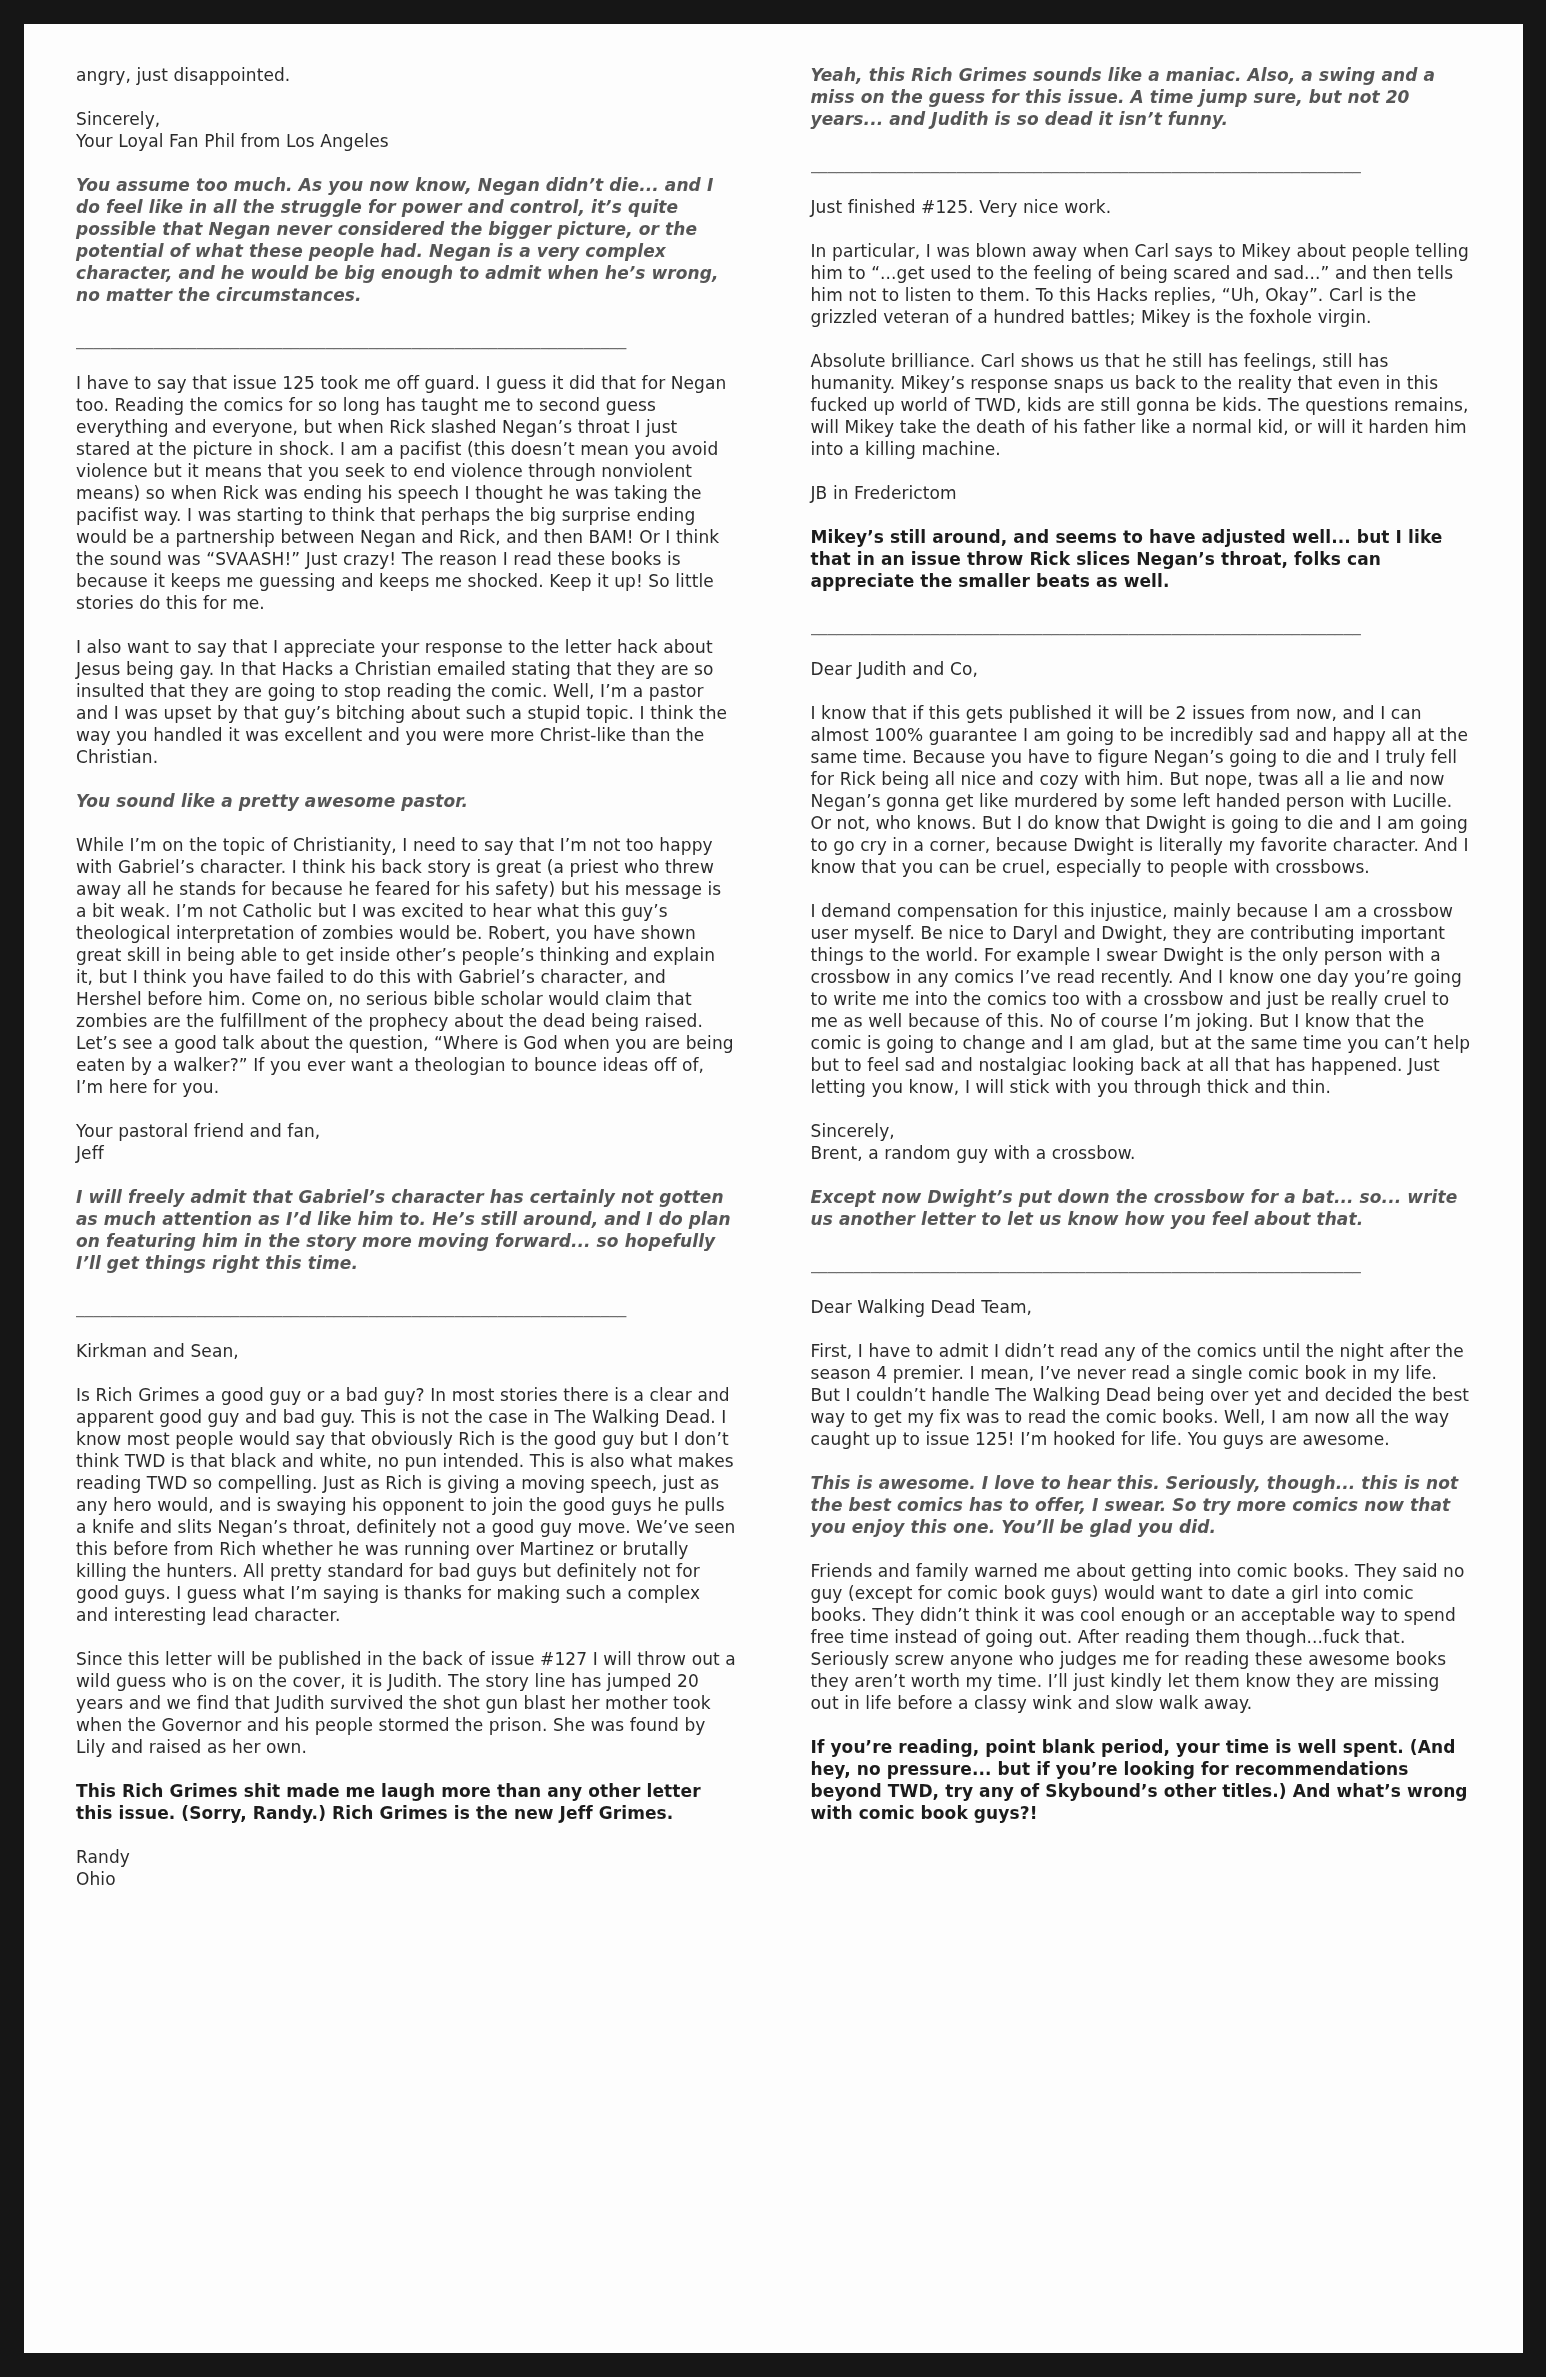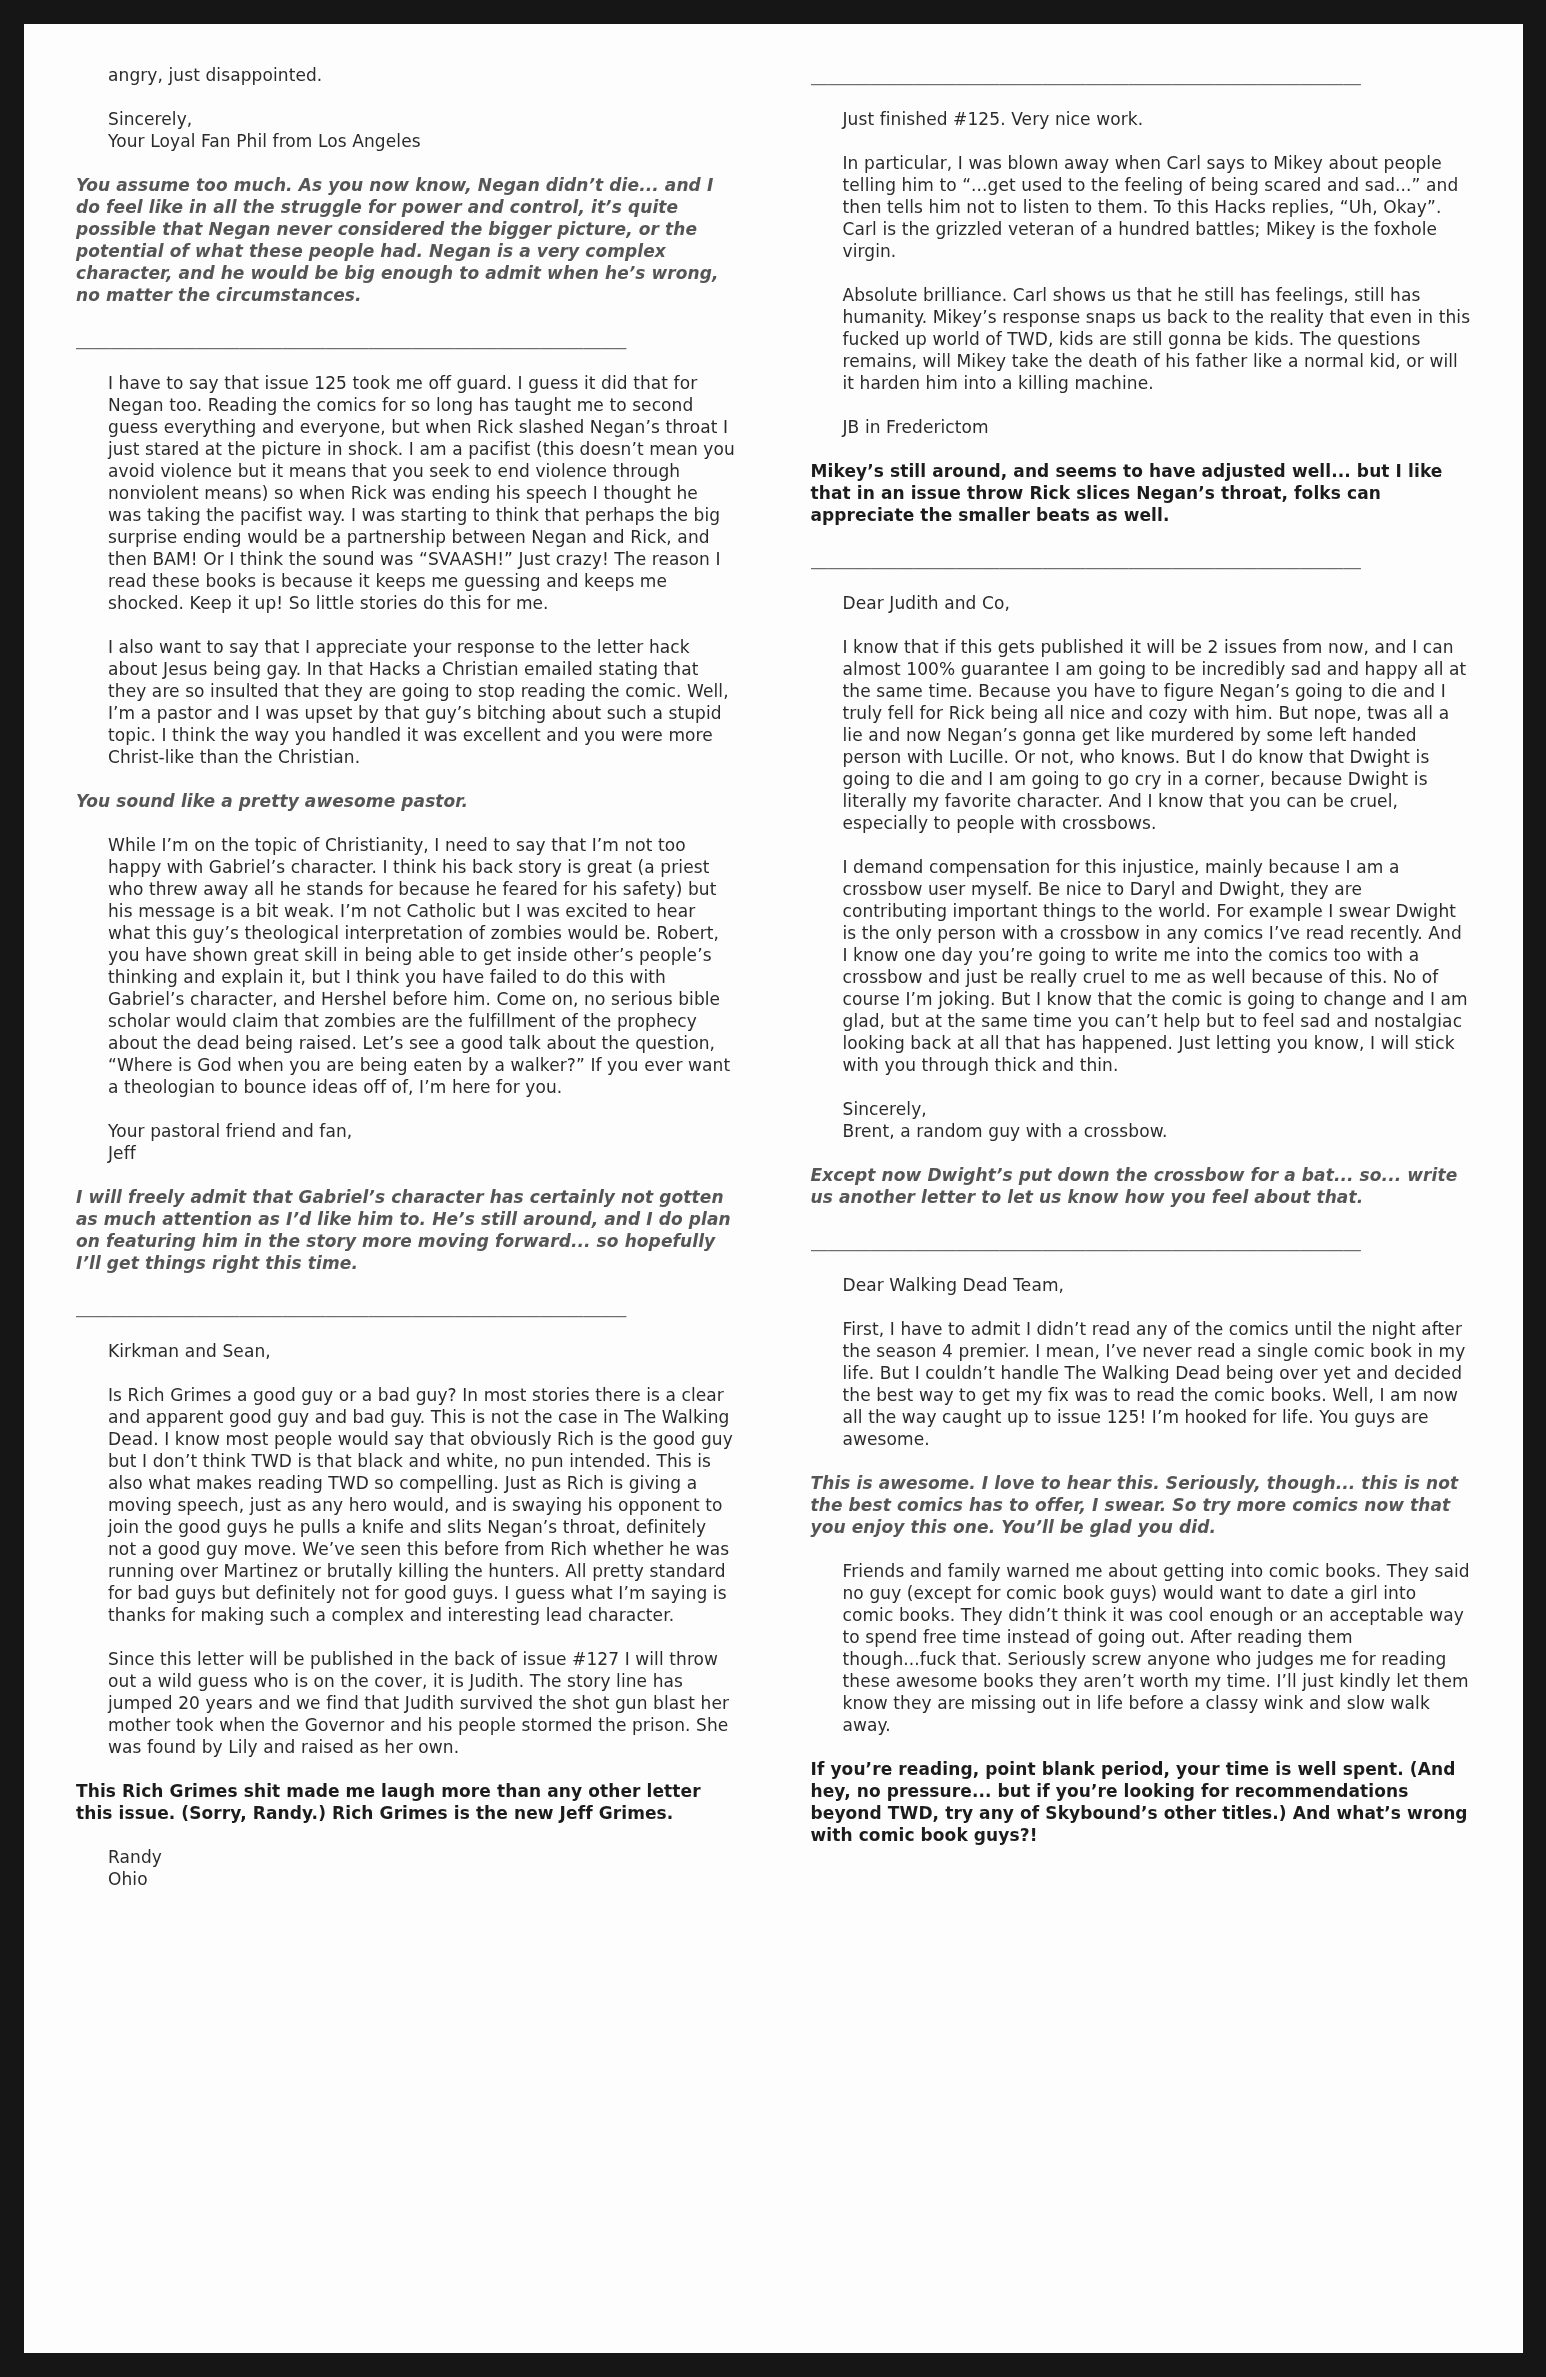--- a/index.html
+++ b/index.html
@@ -37,21 +37,20 @@
     margin: 0 0 22px 0;
     font-size: 17px;
     line-height: 22px;
     color: #2b2b2b;
     white-space: pre-line;
     letter-spacing: 0.1px;
   }
   p.block.text {
     font-weight: 400;
     font-style: normal;
-    margin-left: 32px;
   }
   p.block.response-italic {
     font-weight: 700;
     font-style: italic;
     color: #565656;
   }
   p.block.response-bold {
     font-weight: 700;
     font-style: normal;
     color: #1c1c1c;
@@ -83,20 +82,21 @@
         <p class="block response-italic">I will freely admit that Gabriel’s character has certainly not gotten as much attention as I’d like him to.  He’s still around, and I do plan on featuring him in the story more moving forward... so hopefully I’ll get things right this time.</p>
         <p class="block divider">________________________________________________________________</p>
         <p class="block text">Kirkman and Sean,</p>
         <p class="block text">Is Rich Grimes a good guy or a bad guy? In most stories there is a clear and apparent good guy and bad guy. This is not the case in The Walking Dead. I know most people would say that obviously Rich is the good guy but I don’t think TWD is that black and white, no pun intended. This is also what makes reading TWD so compelling. Just as Rich is giving a moving speech, just as any hero would, and is swaying his opponent to join the good guys he pulls a knife and slits Negan’s throat, definitely not a good guy move. We’ve seen this before from Rich whether he was running over Martinez or brutally killing the hunters. All pretty standard for bad guys but definitely not for good guys. I guess what I’m saying is thanks for making such a complex and interesting lead character.</p>
         <p class="block text">Since this letter will be published in the back of issue #127 I will throw out a wild guess who is on the cover, it is Judith. The story line has jumped 20 years and we find that Judith survived the shot gun blast her mother took when the Governor and his people stormed the prison. She was found by Lily and raised as her own.</p>
         <p class="block response-bold">This Rich Grimes shit made me laugh more than any other letter this issue. (Sorry, Randy.) Rich Grimes is the new Jeff Grimes.</p>
         <p class="block text">Randy
 Ohio</p>
       </div>
       <div class="column">
+        <p class="block response-italic">Yeah, this Rich Grimes sounds like a maniac.  Also, a swing and a miss on the guess for this issue.  A time jump sure, but not 20 years... and Judith is so dead it isn’t funny.</p>
         <p class="block divider">________________________________________________________________</p>
         <p class="block text">Just finished #125. Very nice work.</p>
         <p class="block text">In particular, I was blown away when Carl says to Mikey about people telling him to “...get used to the feeling of being scared and sad...” and then tells him not to listen to them. To this Hacks replies, “Uh, Okay”. Carl is the grizzled veteran of a hundred battles; Mikey is the foxhole virgin.</p>
         <p class="block text">Absolute brilliance. Carl shows us that he still has feelings, still has humanity. Mikey’s response snaps us back to the reality that even in this fucked up world of TWD, kids are still gonna be kids. The questions remains, will Mikey take the death of his father like a normal kid, or will it harden him into a killing machine.</p>
         <p class="block text">JB in Frederictom</p>
         <p class="block response-bold">Mikey’s still around, and seems to have adjusted well... but I like that in an issue throw Rick slices Negan’s throat, folks can appreciate the smaller beats as well.</p>
         <p class="block divider">________________________________________________________________</p>
         <p class="block text">Dear Judith and Co,</p>
         <p class="block text">I know that if this gets published it will be 2 issues from now, and I can almost 100% guarantee I am going to be incredibly sad and happy all at the same time. Because you have to figure Negan’s going to die and I truly fell for Rick being all nice and cozy with him. But nope, twas all a lie and now Negan’s gonna get like murdered by some left handed person with Lucille. Or not, who knows. But I do know that Dwight is going to die and I am going to go cry in a corner, because Dwight is literally my favorite character. And I know that you can be cruel, especially to people with crossbows.</p>
         <p class="block text">I demand compensation for this injustice, mainly because I am a crossbow user myself. Be nice to Daryl and Dwight, they are contributing important things to the world. For example I swear Dwight is the only person with a crossbow in any comics I’ve read recently. And I know one day you’re going to write me into the comics too with a crossbow and just be really cruel to me as well because of this. No of course I’m joking. But I know that the comic is going to change and I am glad, but at the same time you can’t help but to feel sad and nostalgiac looking back at all that has happened. Just letting you know, I will stick with you through thick and thin.</p>

